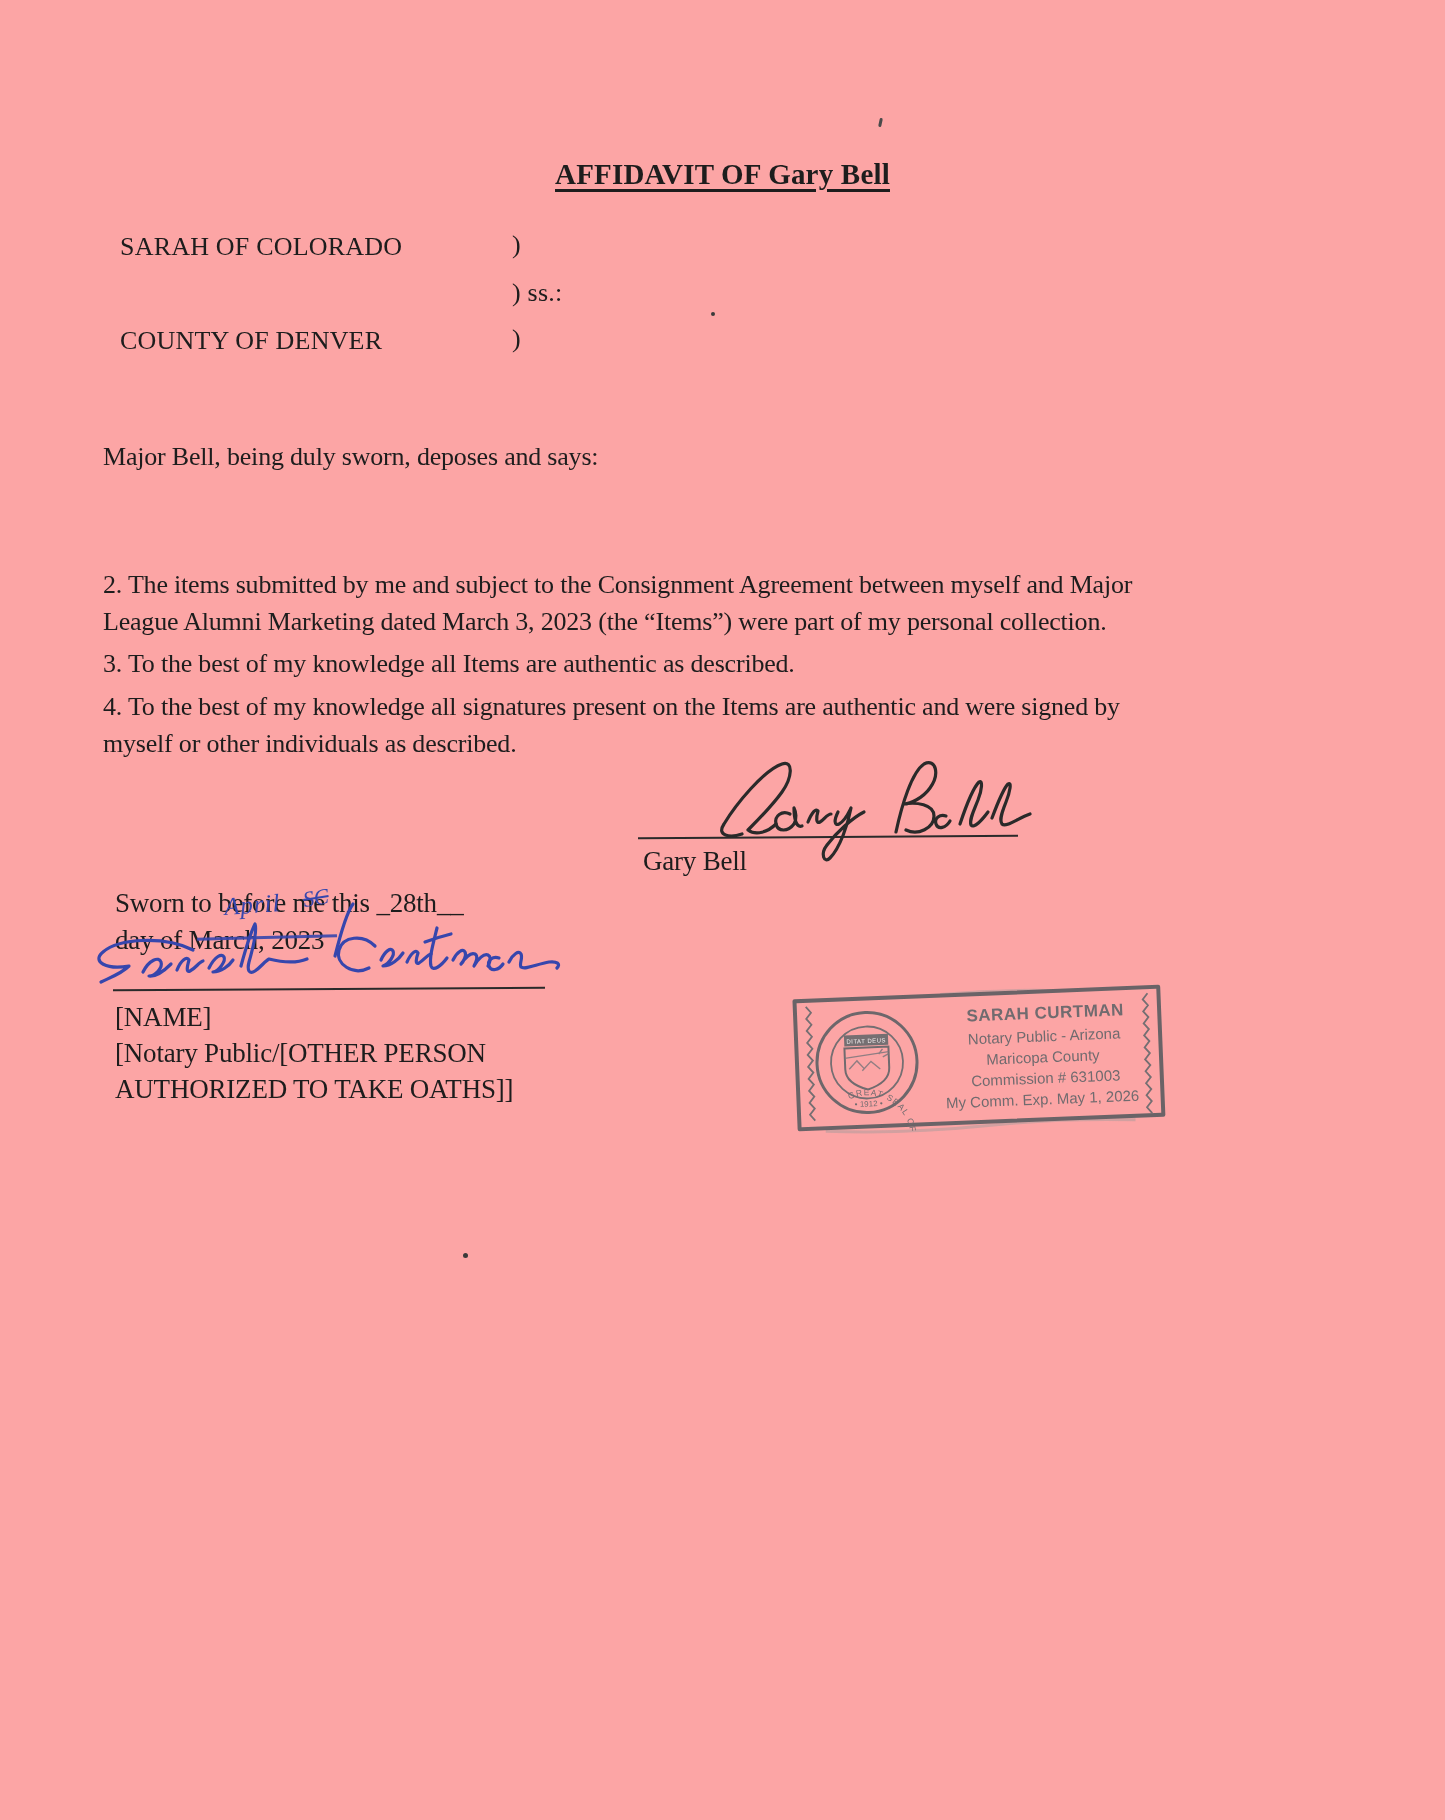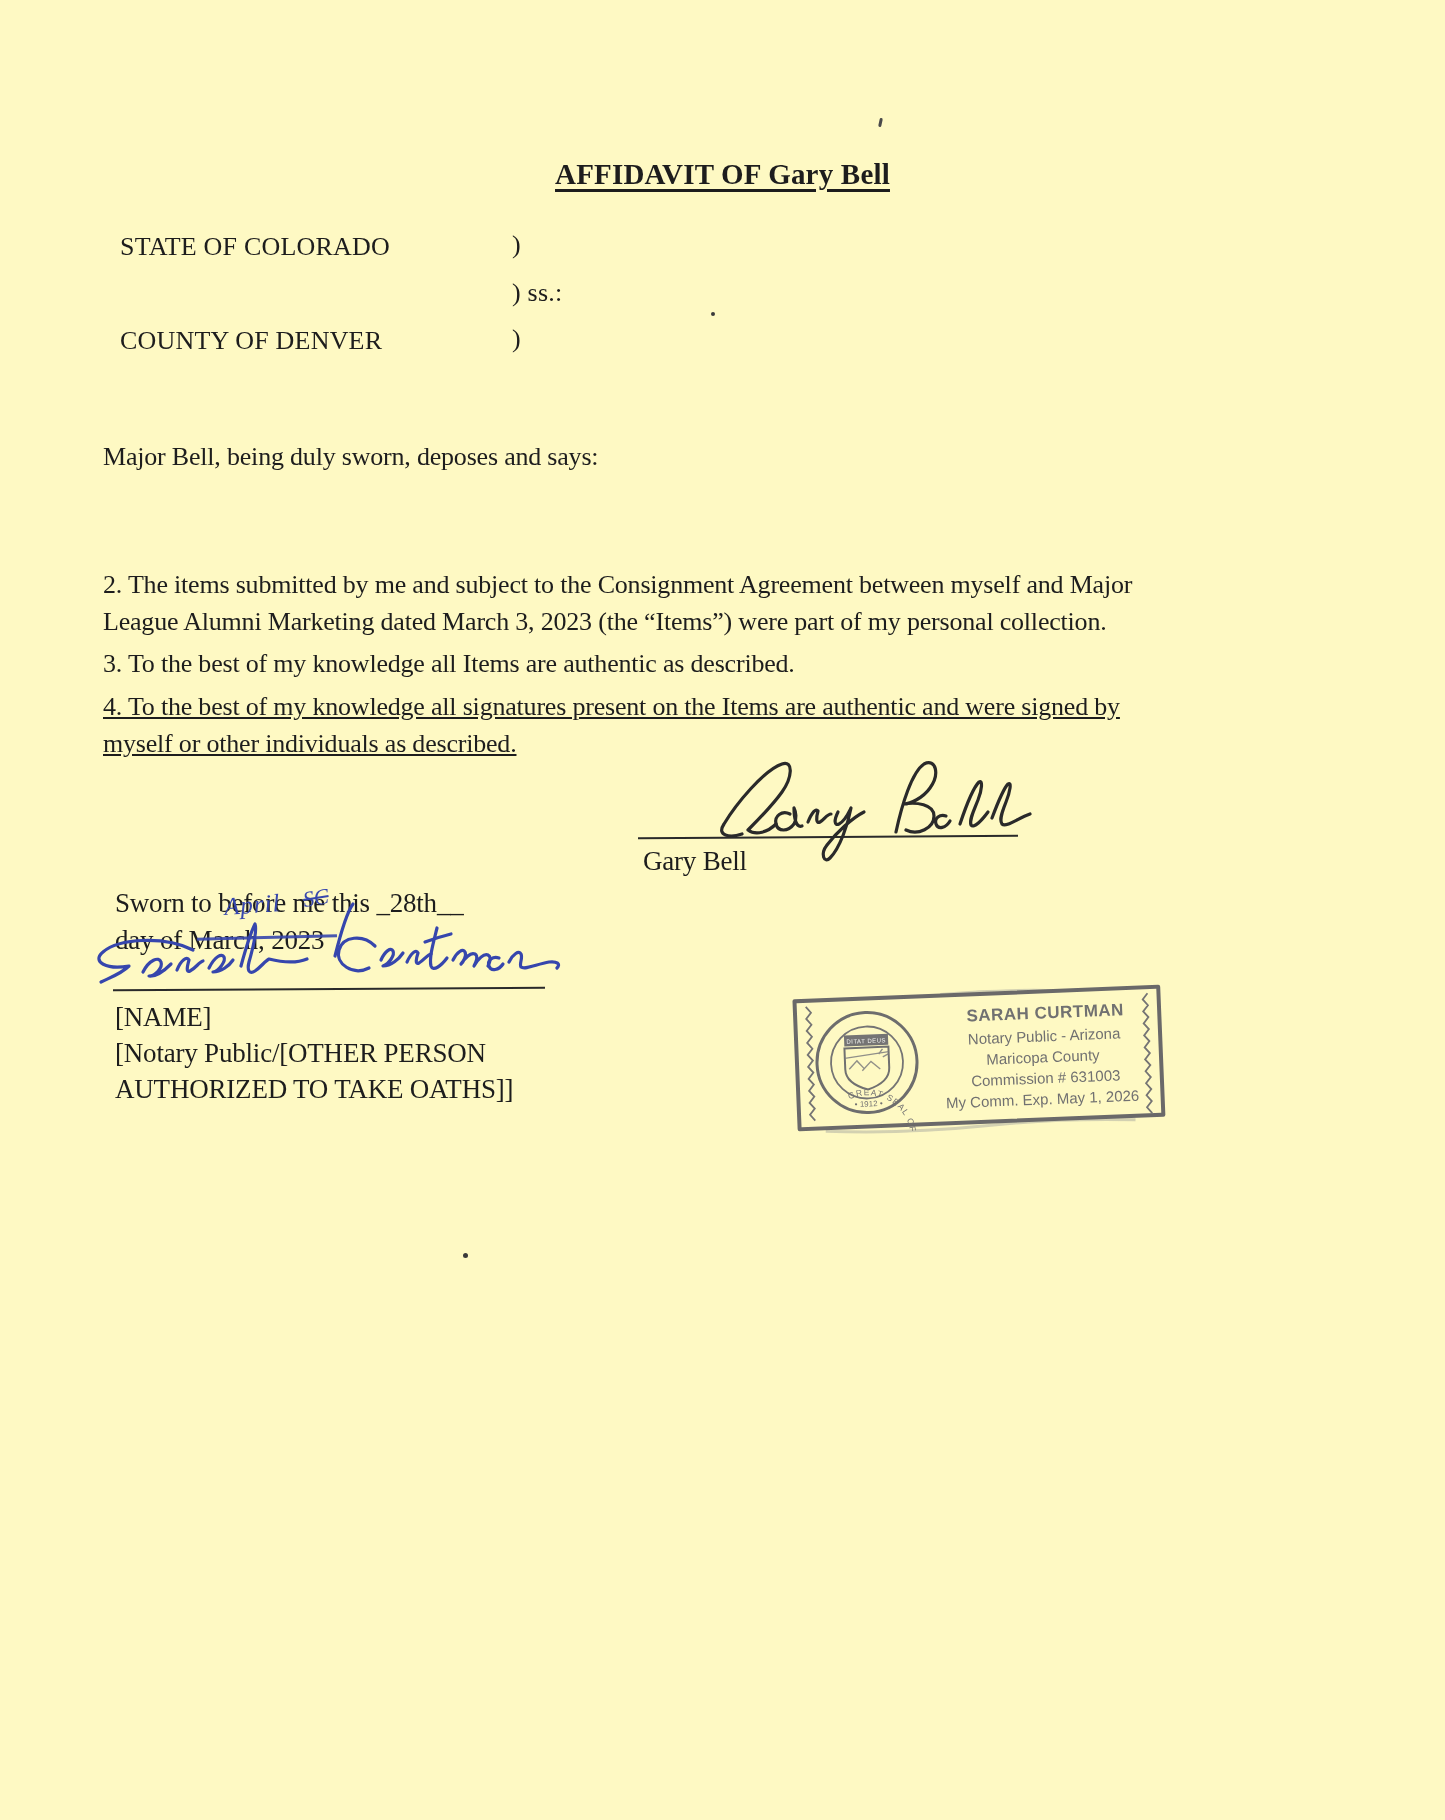--- a/index.html
+++ b/index.html
@@ -1,18 +1,18 @@
 <!DOCTYPE html>
 <html><head>
 <meta charset="utf-8">
 <style>
   * { margin:0; padding:0; box-sizing:border-box; }
   body { background:#ffffff; font-family:"Liberation Serif", serif; }
   .page {
-    position:relative; width:1445px; height:1820px; background:#fef9c3;
+    position:relative; width:1445px; height:1820px; background:#fca5a5;
     color:#1d1d1d; overflow:hidden;
   }
   .abs { position:absolute; }
   .doc-title {
     left:0; top:158px; width:1445px; text-align:center;
     font-size:29px; font-weight:700; letter-spacing:.2px;
     text-decoration:underline; text-decoration-thickness:3px; text-underline-offset:5px;
   }
   .venue { font-size:26px; letter-spacing:.2px; }
   .body-text { font-size:26px; line-height:37px; letter-spacing:-0.2px; width:1035px; }
@@ -38,30 +38,30 @@
   .speck { background:#3a3a3a; border-radius:50%; }
   svg text { font-family:"Liberation Sans", sans-serif; }
 </style>
 </head>
 <body>
 
 <div class="page">
 
   <div class="abs doc-title">AFFIDAVIT OF Gary Bell</div>
 
-  <div class="abs venue" style="left:120px; top:232px;">STATE OF COLORADO</div>
+  <div class="abs venue" style="left:120px; top:232px;">SARAH OF COLORADO</div>
   <div class="abs venue" style="left:512px; top:230px;">)</div>
   <div class="abs venue" style="left:512px; top:278px;">) ss.:</div>
   <div class="abs venue" style="left:120px; top:326px;">COUNTY OF DENVER</div>
   <div class="abs venue" style="left:512px; top:324px;">)</div>
 
   <div class="abs body-text" style="left:103px; top:438px;">Major Bell, being duly sworn, deposes and says:</div>
   <p class="abs body-text" style="left:103px; top:566px;">2. The items submitted by me and subject to the Consignment Agreement between myself and Major League Alumni Marketing dated March 3, 2023 (the “Items”) were part of my personal collection.</p>
   <p class="abs body-text" style="left:103px; top:645px;">3. To the best of my knowledge all Items are authentic as described.</p>
-  <p class="abs body-text" style="left:103px; top:688px;text-decoration:underline;">4. To the best of my knowledge all signatures present on the Items are authentic and were signed by myself or other individuals as described.</p>
+  <p class="abs body-text" style="left:103px; top:688px;">4. To the best of my knowledge all signatures present on the Items are authentic and were signed by myself or other individuals as described.</p>
 
   <svg class="abs" style="left:700px; top:748px;" width="340" height="120" viewBox="0 0 340 120">
     <g fill="none" stroke="#2a2a2a" stroke-width="3.2" stroke-linecap="round" stroke-linejoin="round">
       <path d="M42,86 C30,90 16,88 24,76 C36,56 64,22 82,16 C94,12 92,30 82,44 C72,58 56,74 48,82 C56,88 68,84 76,76"></path>
       <path d="M90,66 C82,62 74,68 76,76 C78,84 88,84 94,76 C97,71 96,64 94,60 C94,70 96,80 102,78"></path>
       <path d="M108,74 C112,64 116,60 118,63 C116,70 116,76 120,74 C124,72 127,66 131,66"></path>
       <path d="M138,64 C134,72 134,78 139,76 C145,73 149,64 151,60 C148,76 140,100 130,110 C124,116 120,106 127,97 C136,85 152,70 164,64"></path>
       <path d="M196,84 C202,56 212,24 224,16 C236,10 240,26 230,40 C223,50 210,56 204,56 C216,54 234,56 234,68 C234,80 218,88 206,82"></path>
       <path d="M246,68 C240,66 234,70 236,76 C238,82 246,80 250,73"></path>
       <path d="M260,76 C266,58 273,40 279,34 C283,31 282,42 278,52 C274,62 269,72 271,77 C274,81 282,72 288,64"></path>

